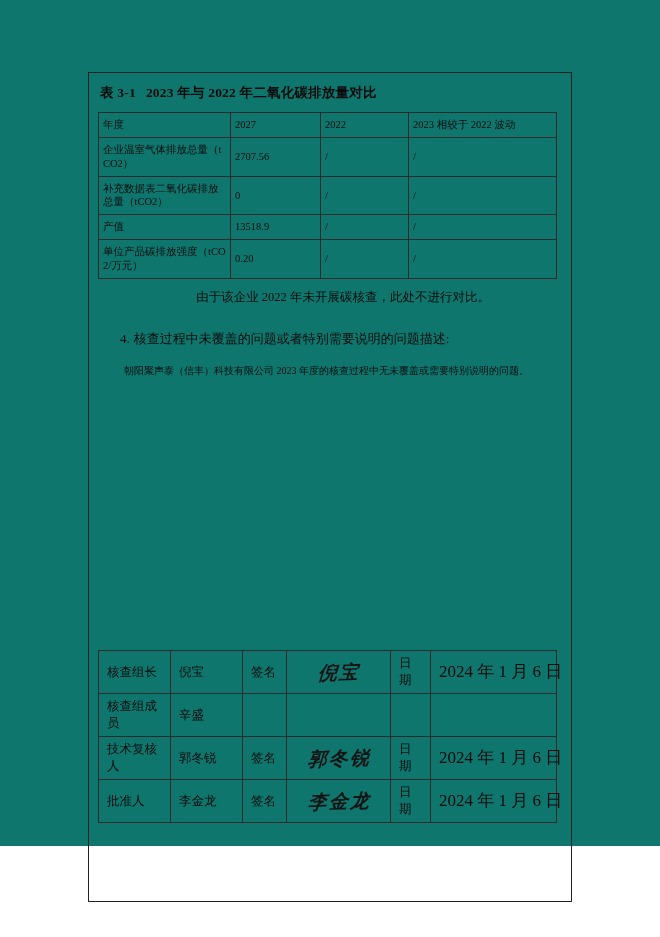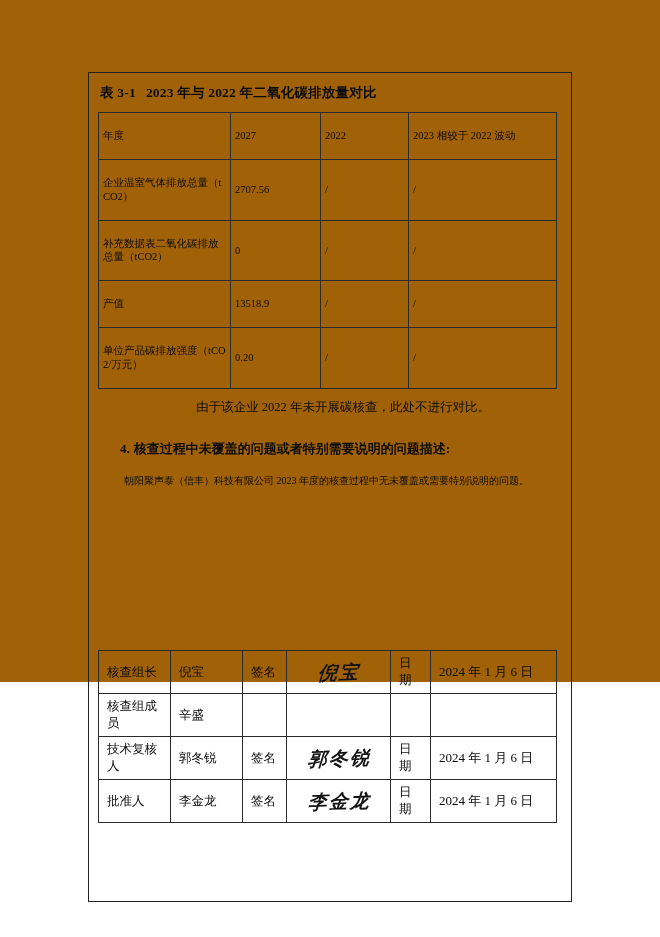--- a/index.html
+++ b/index.html
@@ -12,22 +12,22 @@
     height: 937px;
     font-family: "Liberation Serif", serif;
     color: #0b0b0b;
     position: relative;
     overflow: hidden;
   }
   .page {
     position: absolute;
     left: 0; top: 0;
     width: 660px;
-    height: 682px;
-    background: #a16207;
+    height: 846px;
+    background: #0f766e;
   }
   
   .doc-frame {
     position: absolute;
     left: 88px;
     top: 72px;
     width: 484px;
     height: 830px;
     border: 1px solid #222;
     box-sizing: border-box;
@@ -49,40 +49,40 @@
     margin-right: 10px;
   }
   table.data-table {
     border-collapse: collapse;
     width: 458px;
     table-layout: fixed;
     font-size: 10.5px;
   }
   table.data-table td {
     border: 1px solid #2b2b2b;
-    padding: 16px 4px;
+    padding: 5px 4px;
     vertical-align: middle;
     line-height: 1.32;
     word-break: break-all;
   }
   .col-a { width: 132px; }
   .col-b { width: 90px; }
   .col-c { width: 88px; }
   .col-d { width: 148px; }
 
   .note-line {
     font-size: 12.5px;
     margin-top: 9px;
     text-indent: 26px;
     line-height: 1.5;
     text-align: center;
   }
   .section-title {
     font-size: 13px;
-    font-weight: bold;
+    font-weight: normal;
     margin-top: 22px;
     text-indent: 22px;
     line-height: 1.6;
   }
   .section-title .sec-num {
     margin-right: 4px;
   }
   .para {
     font-size: 10px;
     line-height: 1.75;
@@ -124,21 +124,21 @@
     font-size: 19px;
     font-weight: bold;
     letter-spacing: 2px;
     color: #141414;
     transform: rotate(-2deg);
   }
   .sign-inner {
     display: inline-block;
     transform: skewX(-6deg);
   }
-  .date-cell { font-size: 13px; white-space: nowrap; }
+  .date-cell { font-size: 17px; white-space: nowrap; }
 </style>
 </head>
 <body>
 
 <div class="page">
   <div class="doc-frame"></div>
 
   <div class="content">
 
     <div class="table-caption">

